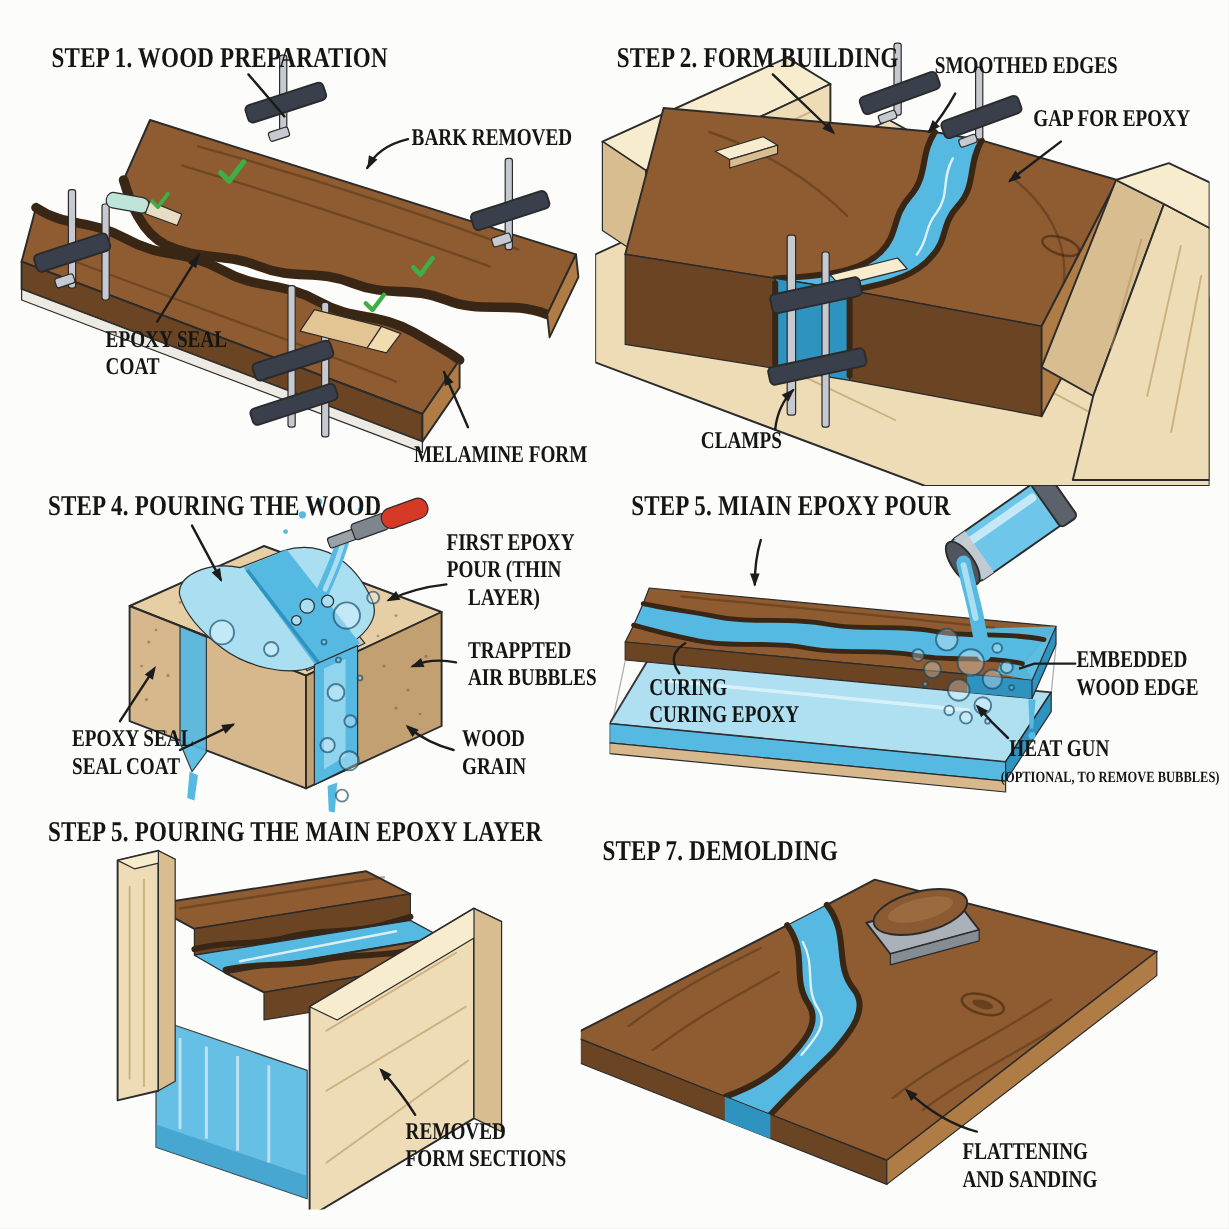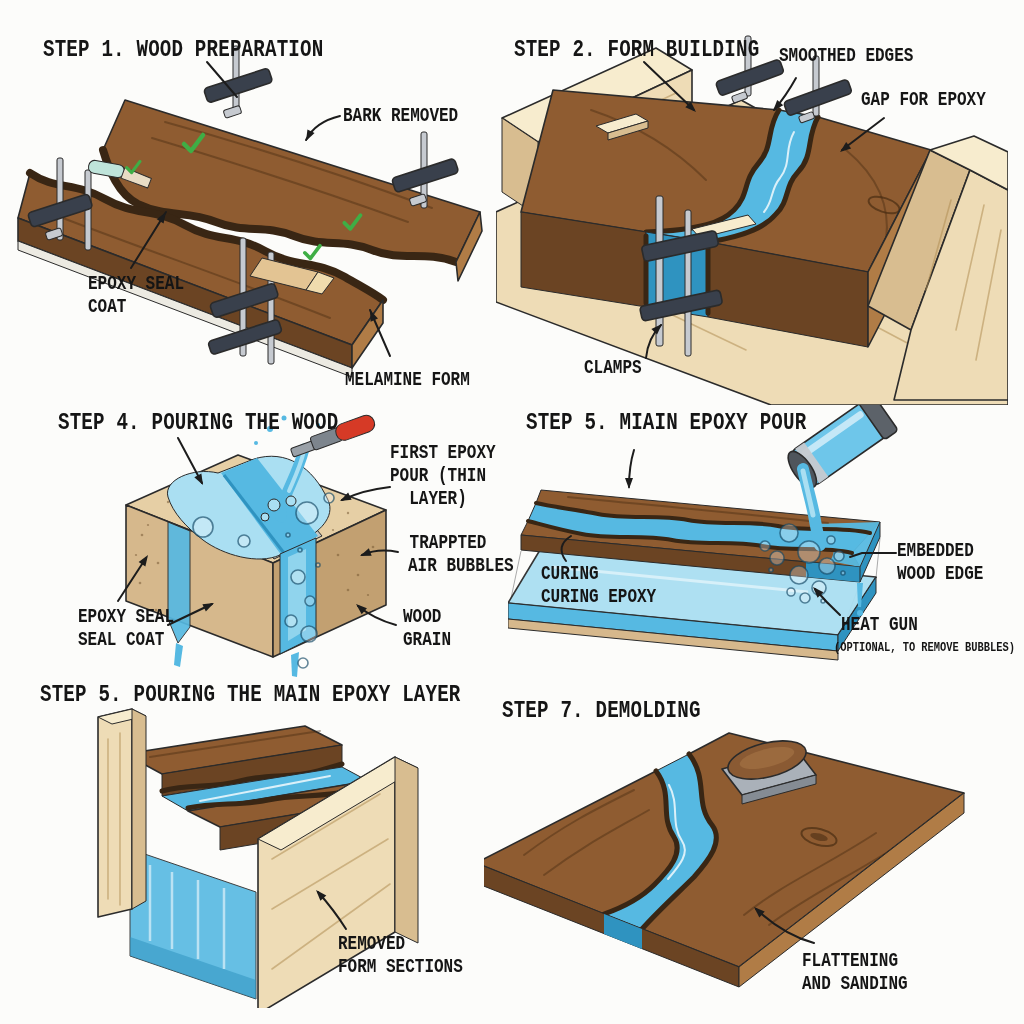--- a/index.html
+++ b/index.html
@@ -1,17 +1,17 @@
 <!DOCTYPE html>
 <html style="--bg: #fcfcfa; --text: #151515; --wood: #8f5c31; --wood_light: #b07c46; --wood_dark: #6b4423; --bark: #392614; --epoxy: #56b9e2; --epoxy_light: #aadff2; --epoxy_deep: #2f93c0; --form: #eedcb6; --form_light: #f7ecce; --form_dark: #d8bd90; --tan: #d6b88c; --tan_light: #e6cfa5; --tan_dark: #c2a071; --clamp: #39404c; --metal: #c6cad0; --green: #3fae45; --red: #d63a26;"><head>
 <meta charset="utf-8">
 <style>
   html,body{margin:0;padding:0;background:#e8e8e8;}
   .canvas{position:relative;width:1024px;height:1024px;background:var(--bg,#fcfcfa);overflow:hidden;
-          font-family:Liberation Mono, monospace;color:var(--text,#151515);}
+          font-family:Liberation Serif, serif;color:var(--text,#151515);}
   .panel{position:absolute;}
   svg.illus{position:absolute;left:0;top:0;}
   .title{position:absolute;margin:0;font-size:24px;font-weight:700;white-space:nowrap;
          transform:scaleX(0.8);transform-origin:0 0;letter-spacing:.2px;}
   .lbl{position:absolute;font-size:20px;font-weight:700;line-height:1.15;white-space:nowrap;
        transform:scaleX(0.8);transform-origin:0 0;}
   .lbl.center{text-align:center;}
   .lbl .sub{font-size:13px;letter-spacing:0;}
   
   .o{stroke:#2b2b2b;stroke-width:1.6;stroke-linejoin:round;}
@@ -194,21 +194,21 @@
       <div>SMOOTHED EDGES</div>
     </div>
     <div class="lbl" style="left:365px;top:88px">
       <div>GAP FOR EPOXY</div>
     </div>
     <div class="lbl" style="left:88px;top:356px">
       <div>CLAMPS</div>
     </div>
   </section>
 
-  <section class="panel" style="left:18px;top:405px;width:512px;height:280px">
+  <section class="panel" style="left:0;top:405px;width:512px;height:280px">
     <svg class="illus" width="512" height="280" viewBox="0 0 512 280">
 
       <g>
         <path class="f-tanl o" d="M108,100 L220,50 L368,105 L255,158 Z"></path>
         <path class="f-tan o" d="M108,100 L255,158 L255,252 L108,196 Z"></path>
         <path class="f-tand o" d="M255,158 L368,105 L368,200 L255,252 Z"></path>
       </g>
 
       <g>
         <circle class="dot" cx="124" cy="130" r="1.3"></circle>

